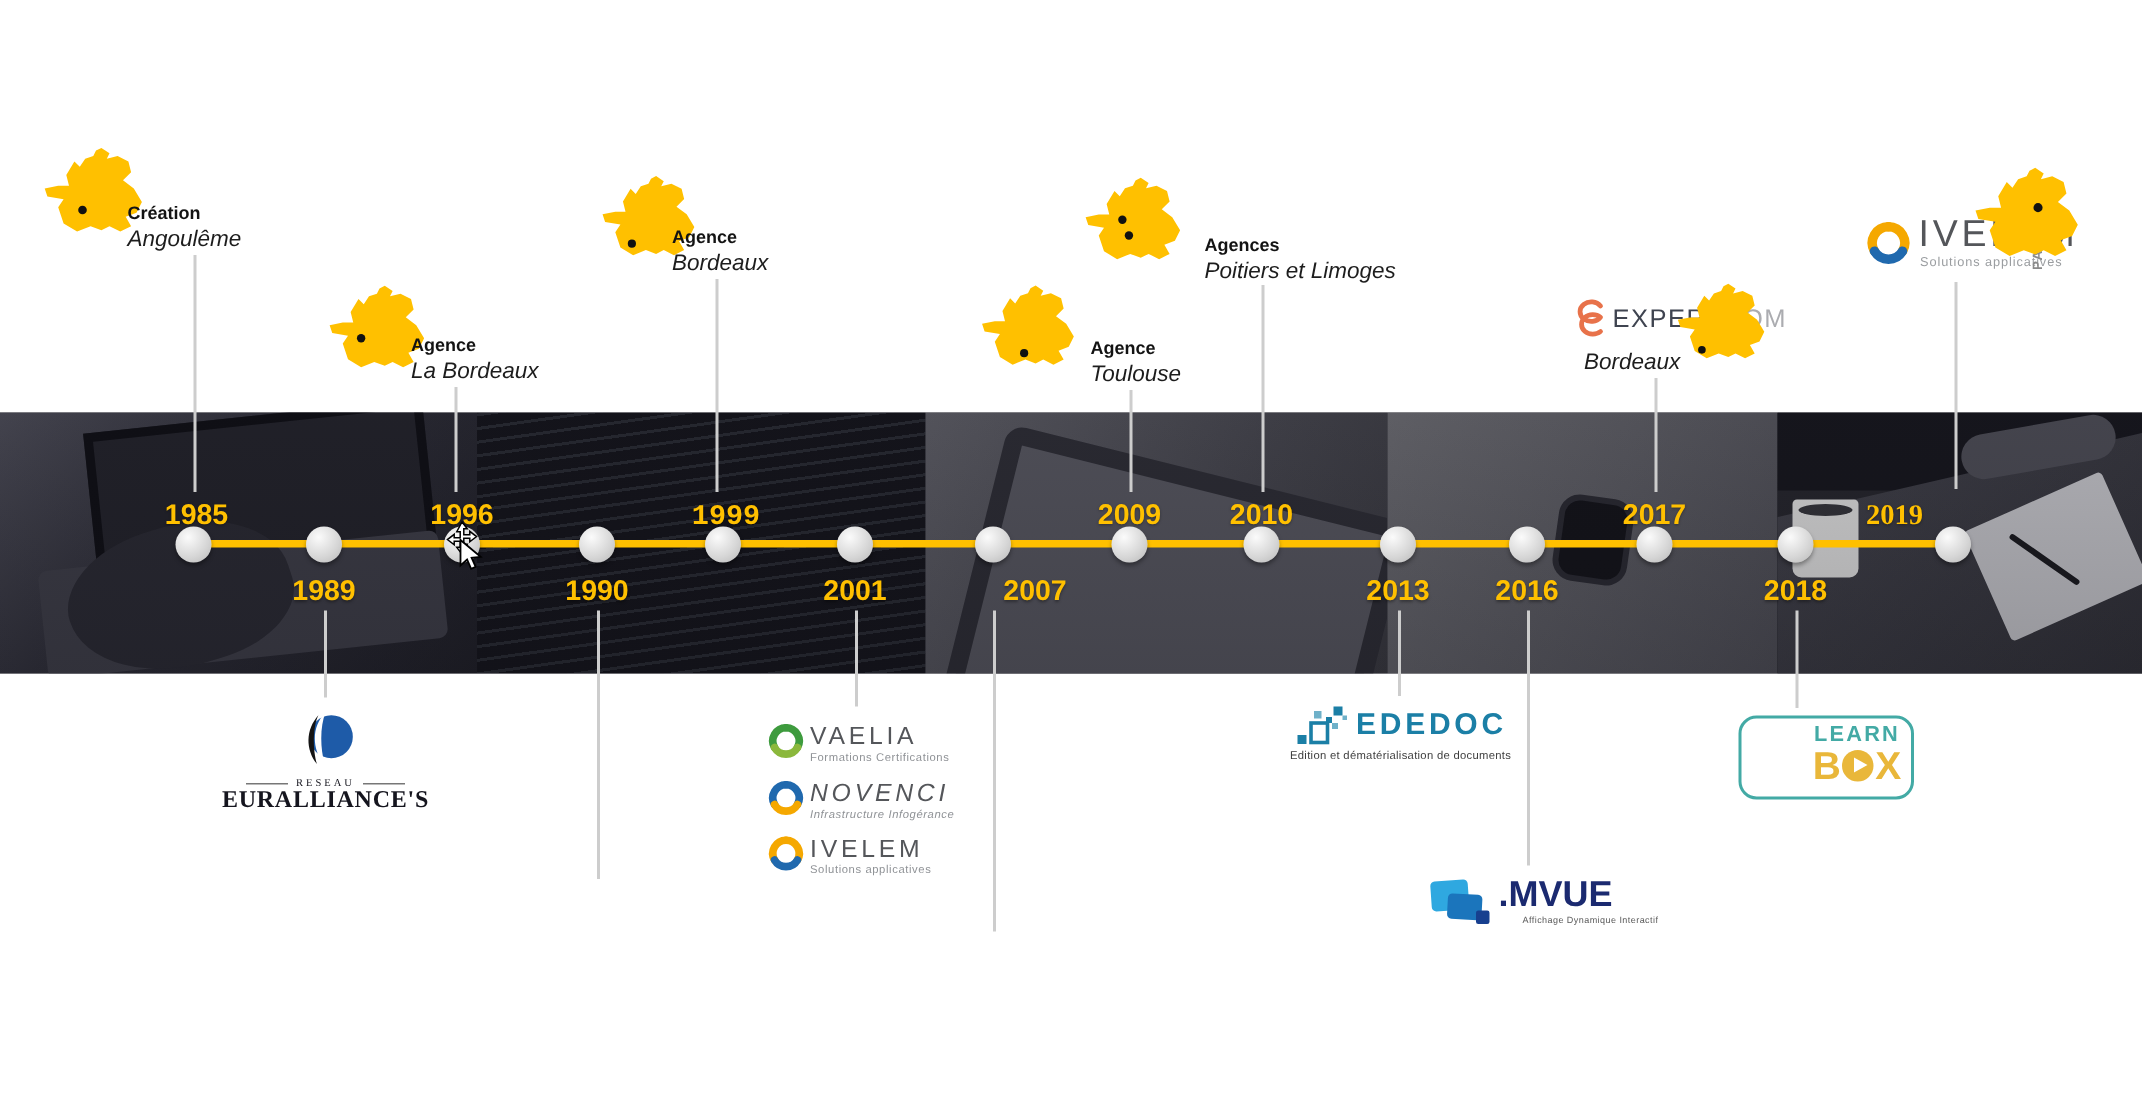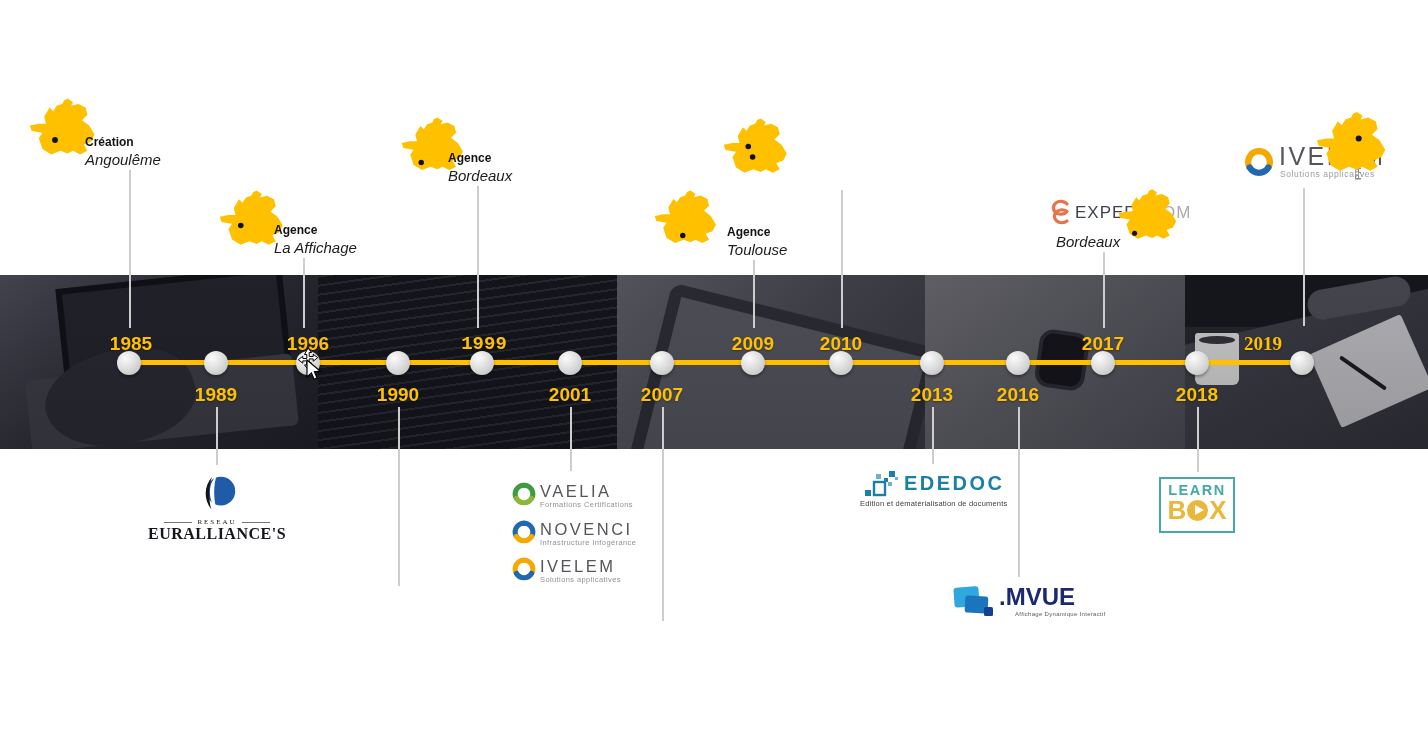--- a/index.html
+++ b/index.html
@@ -64,21 +64,21 @@
   .isialis-text{color:#2C6E9E;font-weight:700;font-size:33px;letter-spacing:-1px;white-space:nowrap;}
   .isialis-o{display:inline-block;width:14px;height:14px;border:6px solid #2C6E9E;border-radius:50%;margin:0 1px;}
   .stackname{font-size:16.5px;color:#54565a;letter-spacing:2.5px;line-height:16px;}
   .stacktag{font-size:7.5px;color:#8f9296;letter-spacing:.4px;margin-top:1px;}
   .idline-name{font-size:23px;font-weight:300;color:#3f4449;letter-spacing:4px;line-height:22px;}
   .idline-tag{font-size:8px;color:#8f9296;letter-spacing:1px;margin-top:1px;}
   .ededoc-name{font-size:20px;font-weight:700;color:#1B7FA6;letter-spacing:2.5px;line-height:20px;}
   .ededoc-tag{font-size:7.5px;color:#3d3d3d;margin-top:3px;letter-spacing:.2px;}
   .mvue-name{font-size:24px;font-weight:800;color:#1B2A70;line-height:22px;}
   .mvue-tag{font-size:6px;color:#5a5a5a;letter-spacing:.3px;margin-top:1px;}
-  .lb-frame{width:72px;height:52px;border:2.5px solid #43AAA5;border-radius:0;}
+  .lb-frame{width:72px;height:52px;border:2.5px solid #43AAA5;border-radius:12px;padding-left:41px;}
   .lb-learn{text-align:center;color:#43AAA5;font-size:14.5px;font-weight:700;letter-spacing:1.5px;margin-top:3px;}
   .lb-box{display:flex;align-items:center;justify-content:center;color:#E9B73A;font-size:26px;font-weight:800;line-height:24px;}
   .lb-play{display:inline-block;width:21px;height:21px;border-radius:50%;background:#E9B73A;position:relative;margin:0 1px;}
   .lb-play::after{content:"";position:absolute;left:8px;top:5px;border-left:9px solid #fff;border-top:5.5px solid transparent;border-bottom:5.5px solid transparent;}
   .expert-word{font-size:17px;letter-spacing:1px;color:#3f4450;white-space:nowrap;}
   .expert-com{color:#abacb0;}
   .iv-name{font-size:25px;font-weight:300;color:#54565a;letter-spacing:2.5px;line-height:24px;}
   .iv-tag{font-size:8.5px;color:#9a9da0;letter-spacing:.6px;}
   .vertical-text{writing-mode:vertical-rl;transform:rotate(180deg);font-size:9px;font-weight:700;color:#8a8a8a;letter-spacing:1px;}
 </style>
@@ -128,21 +128,21 @@
   <div class="dot" style="left:1091px;top:351px;"></div>
   <div class="dot" style="left:1185px;top:351px;"></div>
   <div class="dot" style="left:1290px;top:351px;"></div>
 
   <div class="year" style="left:131px;top:333px;">1985</div>
   <div class="year" style="left:216px;top:384px;">1989</div>
   <div class="year" style="left:308px;top:333px;">1996</div>
   <div class="year" style="left:398px;top:384px;">1990</div>
   <div class="year" style="left:484px;top:333px;font-family:Liberation Mono, monospace;">1999</div>
   <div class="year" style="left:570px;top:384px;">2001</div>
-  <div class="year" style="left:662px;top:384px;">2007</div>
+  <div class="year" style="left:690px;top:384px;">2007</div>
   <div class="year" style="left:753px;top:333px;">2009</div>
   <div class="year" style="left:841px;top:333px;">2010</div>
   <div class="year" style="left:932px;top:384px;">2013</div>
   <div class="year" style="left:1018px;top:384px;">2016</div>
   <div class="year" style="left:1103px;top:333px;">2017</div>
   <div class="year" style="left:1197px;top:384px;">2018</div>
   <div class="year" style="left:1263px;top:333px;font-family:Liberation Serif, serif;">2019</div>
 
   <div class="connector" style="left:129px;top:170px;height:158px;"></div>
   <div class="connector" style="left:303px;top:258px;height:70px;"></div>
@@ -167,21 +167,21 @@
     <div class="ms-title">Création</div>
     <div class="ms-city">Angoulême</div>
   </div>
 
   <svg class="map" style="left:218px;top:186px;" width="70" height="72" viewBox="0 0 80 76">
     <path d="M44,2 L50,6 L48,10 L56,8 L64,12 L66,20 L60,26 L68,32 L74,42 L70,50 L62,53 L66,60 L58,64 L50,60 L44,63 L36,60 L26,64 L16,58 L12,46 L16,40 L4,38 L2,32 L12,30 L20,30 L18,22 L24,12 L28,16 L32,10 L38,8 L40,4 Z"></path>
     <circle class="city-dot" cx="26" cy="42" r="3.2"></circle>
   </svg>
   <div class="milestone" style="left:274px;top:222px;">
     <div class="ms-title">Agence</div>
-    <div class="ms-city">La Affichage</div>
+    <div class="ms-city">La Bordeaux</div>
   </div>
 
   <svg class="map" style="left:400px;top:113px;" width="68" height="70" viewBox="0 0 80 76">
     <path d="M44,2 L50,6 L48,10 L56,8 L64,12 L66,20 L60,26 L68,32 L74,42 L70,50 L62,53 L66,60 L58,64 L50,60 L44,63 L36,60 L26,64 L16,58 L12,46 L16,40 L4,38 L2,32 L12,30 L20,30 L18,22 L24,12 L28,16 L32,10 L38,8 L40,4 Z"></path>
     <circle class="city-dot" cx="25" cy="55" r="3.2"></circle>
   </svg>
   <div class="milestone" style="left:448px;top:150px;">
     <div class="ms-title">Agence</div>
     <div class="ms-city">Bordeaux</div>
   </div>
@@ -193,20 +193,24 @@
   <div class="milestone" style="left:727px;top:224px;">
     <div class="ms-title">Agence</div>
     <div class="ms-city">Toulouse</div>
   </div>
 
   <svg class="map" style="left:722px;top:115px;" width="70" height="70" viewBox="0 0 80 76">
     <path d="M44,2 L50,6 L48,10 L56,8 L64,12 L66,20 L60,26 L68,32 L74,42 L70,50 L62,53 L66,60 L58,64 L50,60 L44,63 L36,60 L26,64 L16,58 L12,46 L16,40 L4,38 L2,32 L12,30 L20,30 L18,22 L24,12 L28,16 L32,10 L38,8 L40,4 Z"></path>
     <circle class="city-dot" cx="30" cy="34" r="3.2"></circle>
     <circle class="city-dot" cx="35" cy="46" r="3.2"></circle>
   </svg>
+  <div class="milestone" style="left:803px;top:155px;">
+    <div class="ms-title">Agences</div>
+    <div class="ms-city">Poitiers et Limoges</div>
+  </div>
 
   <div class="logo" style="left:1050px;top:198px;width:130px;">
     <svg style="position:absolute;left:0;top:0;" width="22" height="28" viewBox="0 0 22 28">
       <path d="M17,6 A7.5,6.5 0 1 0 17,13.5 M17,13.5 A7.5,6.5 0 1 0 17,23" fill="none" stroke="#E8724A" stroke-width="3.2" stroke-linecap="round"></path>
     </svg>
     <div class="expert-word" style="position:absolute;left:25px;top:5px;">
       <span>EXPERT</span><span class="expert-com">COM</span>
     </div>
   </div>
   <div class="milestone" style="left:1056px;top:233px;">
@@ -251,21 +255,21 @@
     <svg class="swirl sw-vaelia" width="26" height="26" viewBox="0 0 28 28">
       <path class="b-tl" d="M5.8,18.75 A9.5,9.5 0 0 1 14,4.5"></path>
       <path class="b-tr" d="M14,4.5 A9.5,9.5 0 0 1 22.2,18.75"></path>
       <path class="b-bt" d="M22.2,18.75 A9.5,9.5 0 0 1 5.8,18.75"></path>
     </svg>
     <div style="position:absolute;left:29px;top:2px;">
       <div class="stackname">VAELIA</div>
       <div class="stacktag">Formations Certifications</div>
     </div>
   </div>
-  <div class="logo" style="left:511px;top:519px;width:130px;">
+  <div class="logo" style="left:511px;top:519px;width:130px;font-style:italic;">
     <svg class="swirl sw-novenci" width="26" height="26" viewBox="0 0 28 28">
       <path class="b-tl" d="M5.8,18.75 A9.5,9.5 0 0 1 14,4.5"></path>
       <path class="b-tr" d="M14,4.5 A9.5,9.5 0 0 1 22.2,18.75"></path>
       <path class="b-bt" d="M22.2,18.75 A9.5,9.5 0 0 1 5.8,18.75"></path>
     </svg>
     <div style="position:absolute;left:29px;top:2px;">
       <div class="stackname">NOVENCI</div>
       <div class="stacktag">Infrastructure Infogérance</div>
     </div>
   </div>

